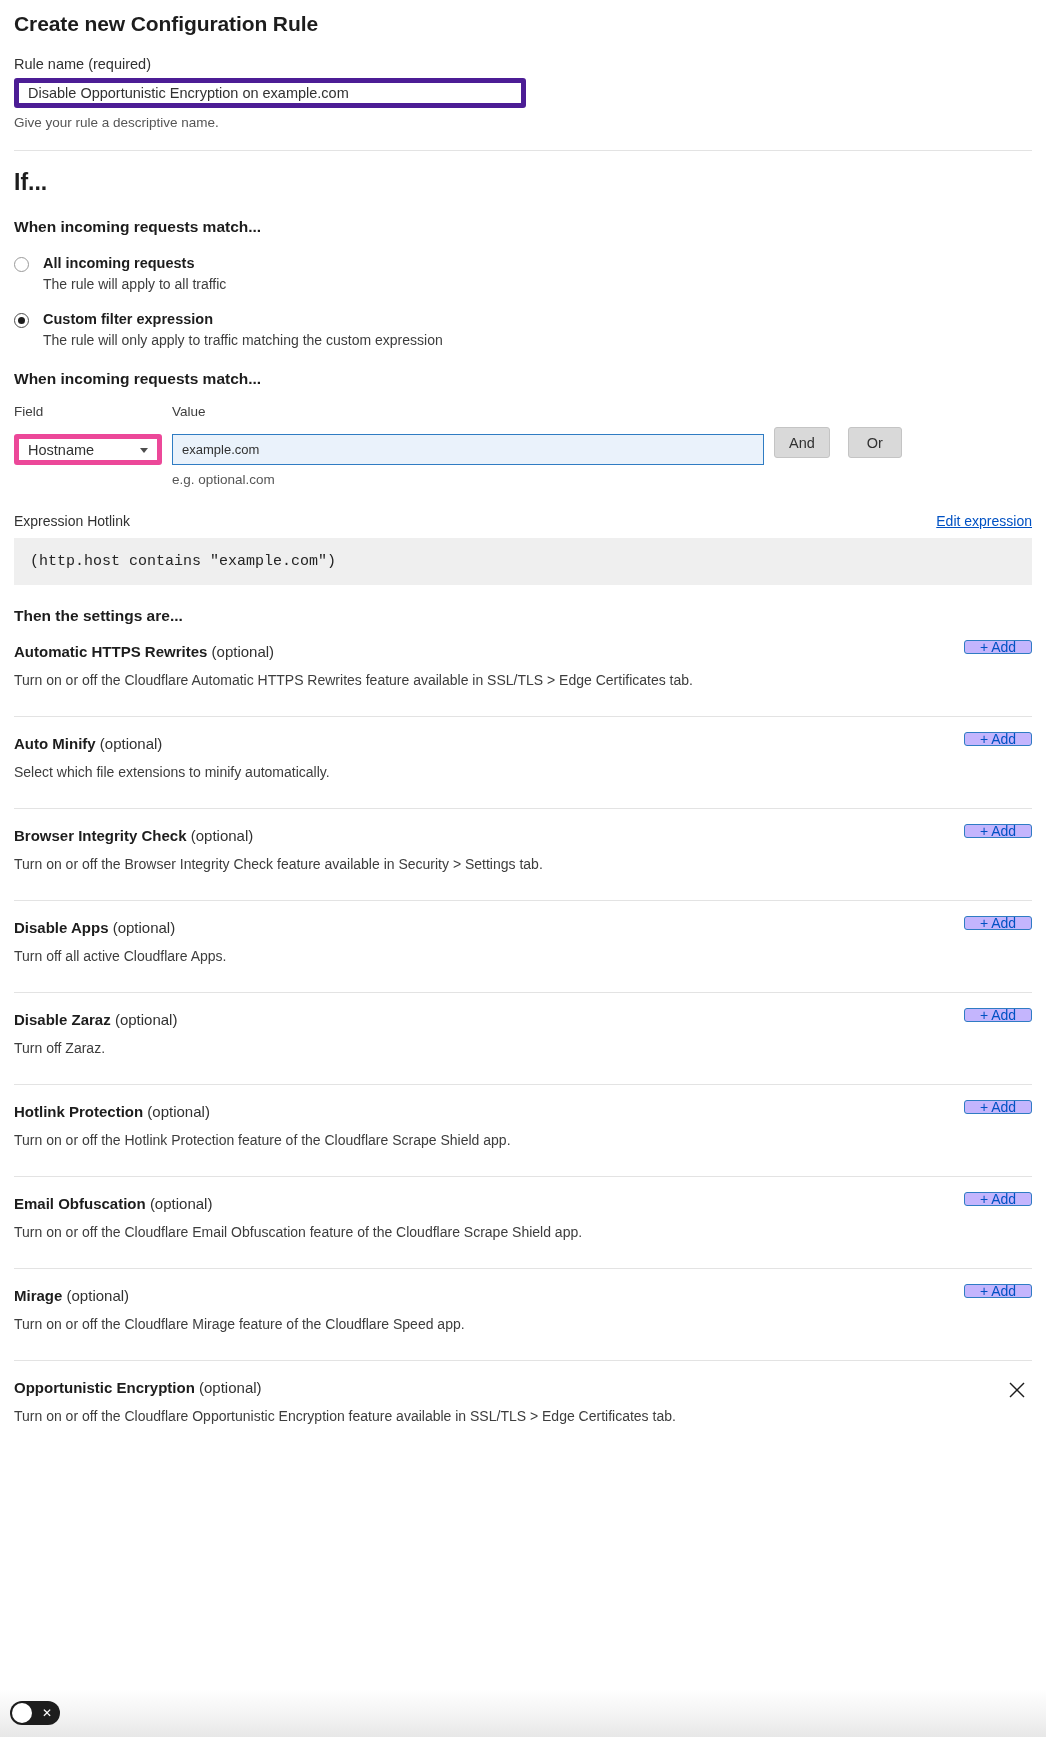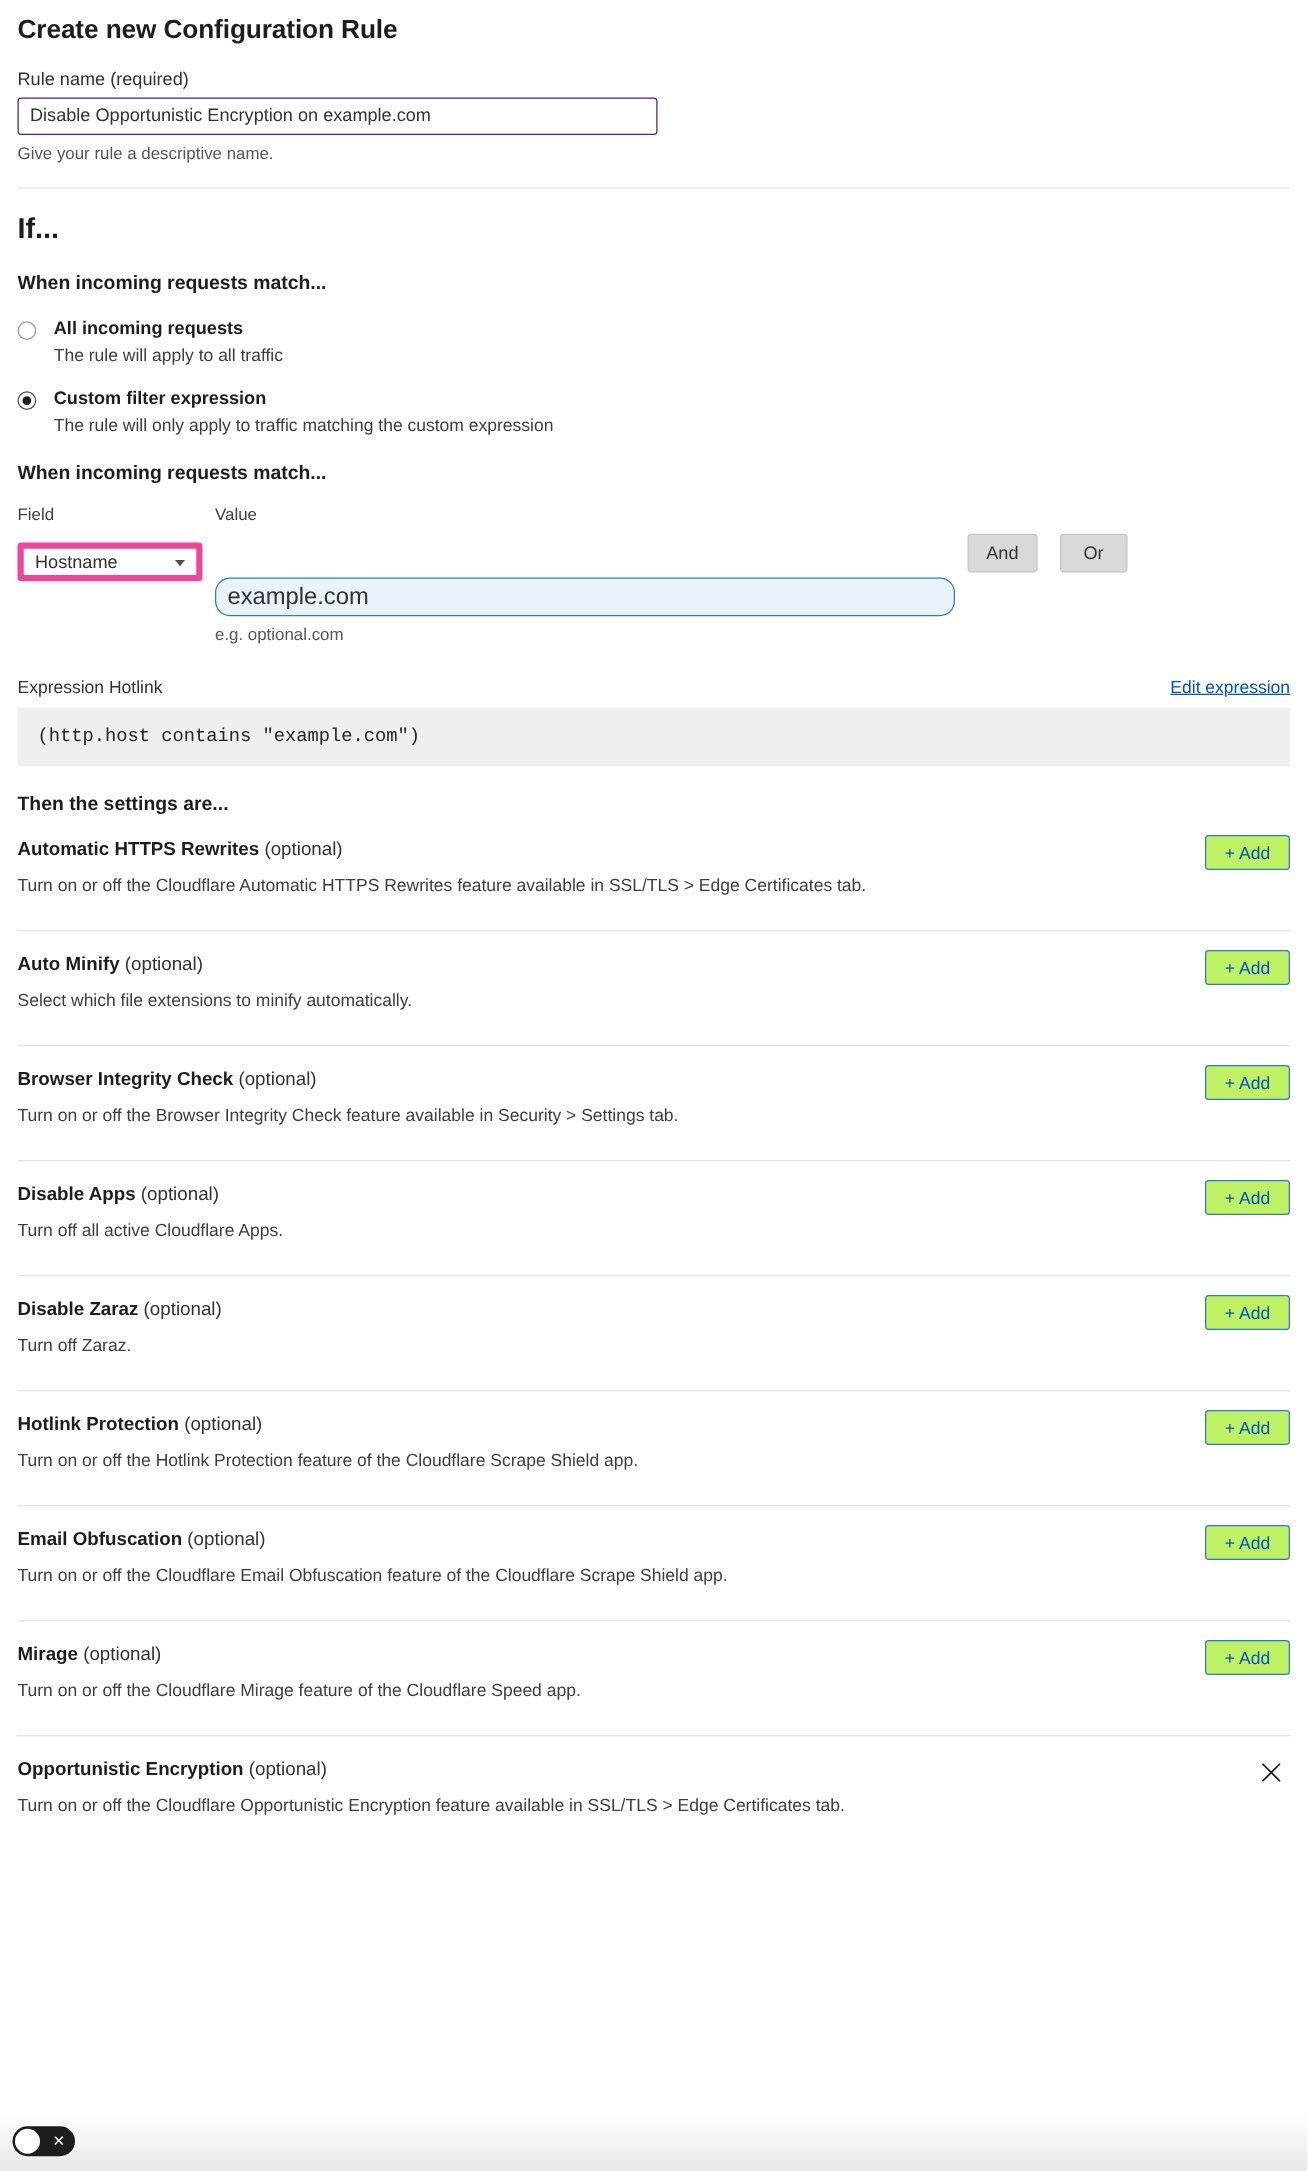--- a/index.html
+++ b/index.html
@@ -29,21 +29,21 @@
   .field-label {
     font-size: 14.5px;
     color: #313131;
     margin-top: 20px;
     margin-bottom: 6px;
   }
   .rule-name-input {
     display: block;
     width: 512px;
     height: 30px;
-    border: 1px solid #4c1d95;
+    border: 5px solid #4c1d95;
     border-radius: 3px;
     padding: 0 9px;
     font-size: 14.5px;
     font-family: "Liberation Sans", sans-serif;
     color: #313131;
     outline: none;
     background: #fff;
   }
   .help-text {
     font-size: 13.5px;
@@ -145,28 +145,27 @@
     border-left: 4.5px solid transparent;
     border-right: 4.5px solid transparent;
     border-top: 5px solid #4d4d4d;
   }
   .field-select { width: 148px; }
   .operator-select { width: 148px; }
   .value-input {
     width: 592px;
     height: 31px;
     border: 1px solid #2f7cc3;
-    border-radius: 12px;
+    border-radius: 0;
     background: #eaf2fb;
-    font-size: 19px;
+    font-size: 13px;
     font-family: "Liberation Sans", sans-serif;
     color: #313131;
     padding: 0 9px;
     outline: none;
-    margin-top: 28px;
   }
   .value-hint {
     font-size: 13.5px;
     color: #555;
     margin-top: 7px;
   }
   .andor-btn {
     height: 31px;
     min-width: 54px;
     padding: 0 14px;
@@ -234,24 +233,24 @@
   .setting-desc {
     font-size: 14px;
     color: #3d3d3d;
     margin-top: 12px;
   }
   .add-btn {
     position: absolute;
     right: 0;
     top: 15px;
     width: 68px;
-    height: 28px;
+    height: 14px;
     border: 1px solid #2f7cc3;
     border-radius: 3px;
-    background: #bef264;
+    background: #c4b5fd;
     color: #0051c3;
     font-size: 14px;
     font-family: "Liberation Sans", sans-serif;
     cursor: pointer;
     display: flex;
     align-items: center;
     justify-content: center;
   }
   .close-btn {
     position: absolute;

